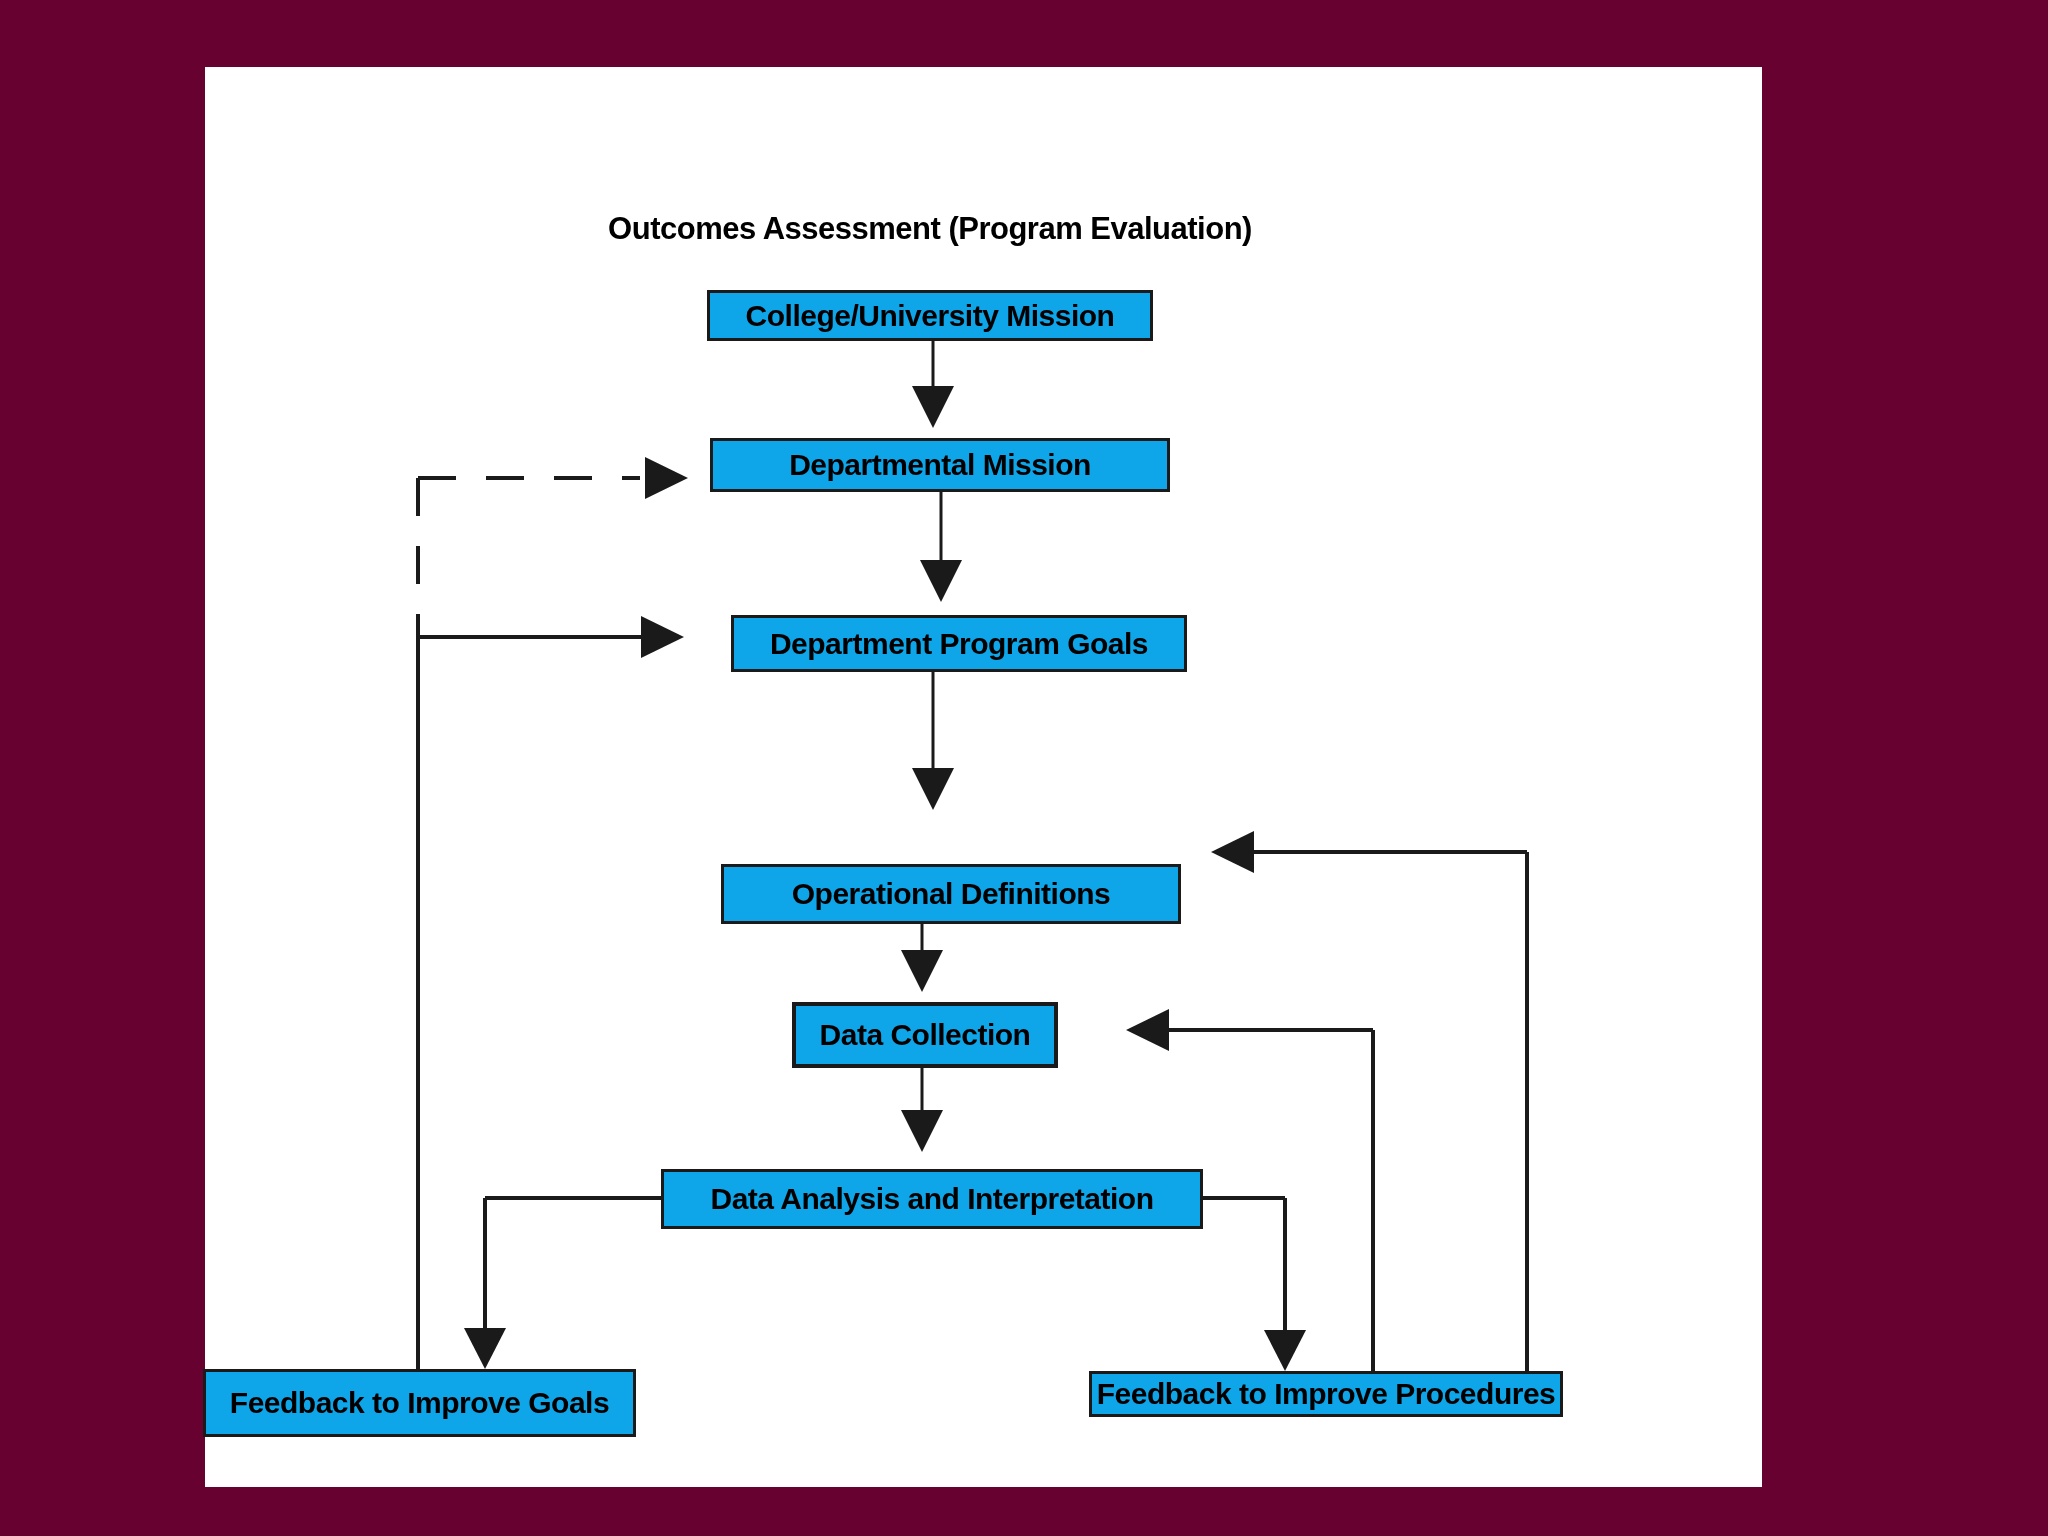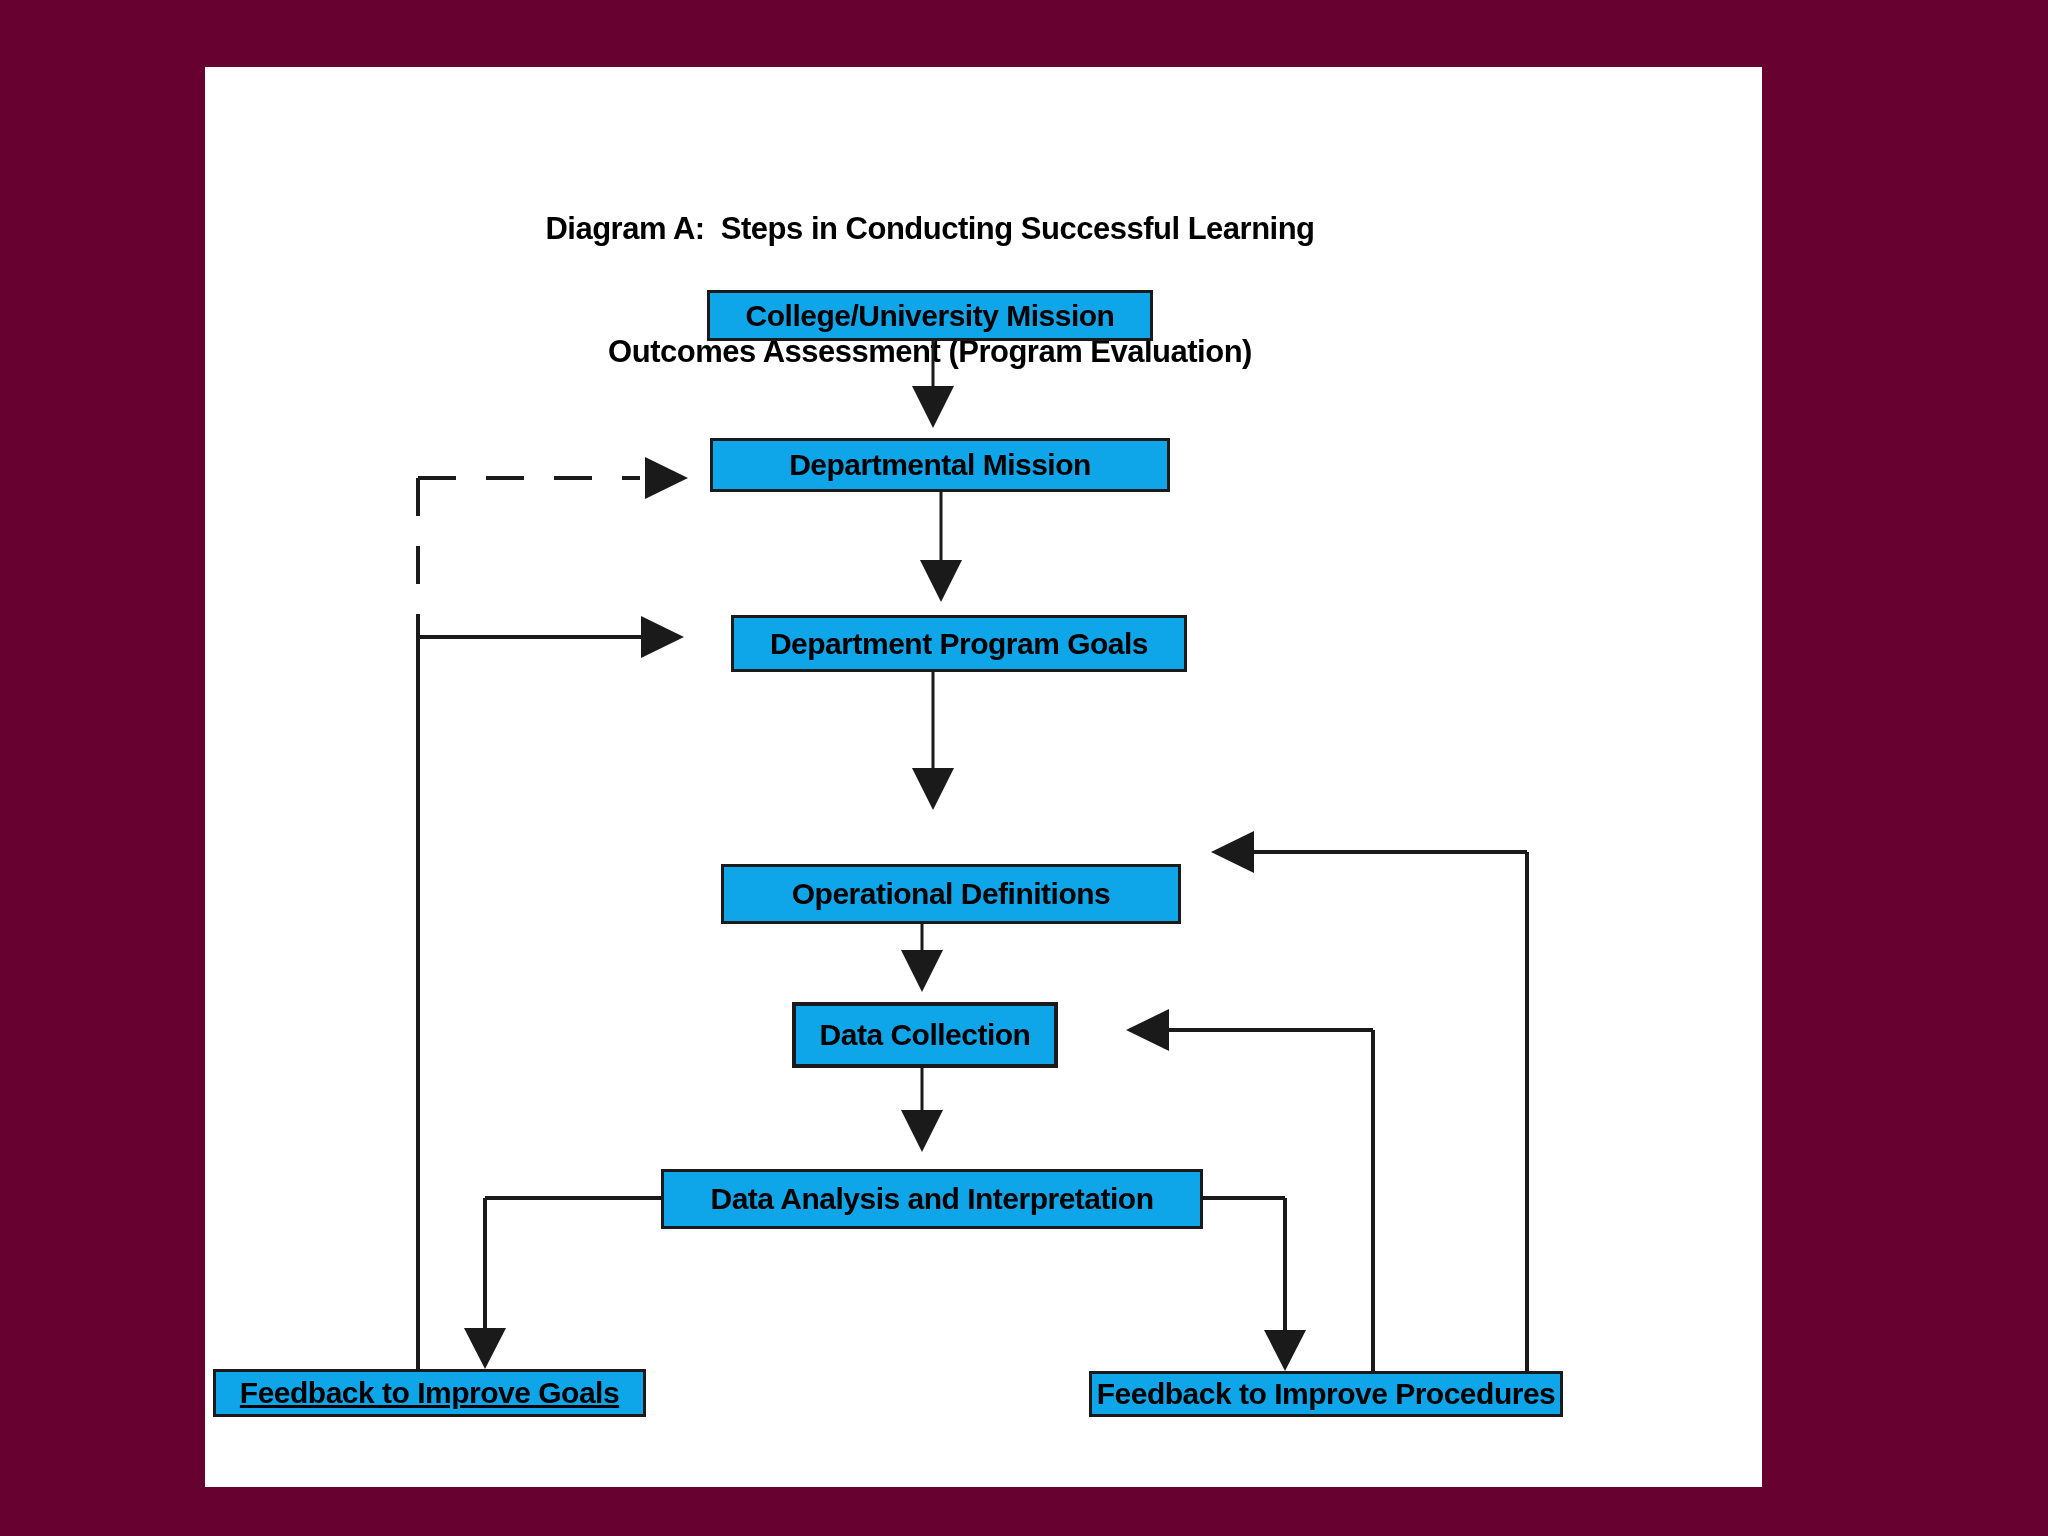--- a/index.html
+++ b/index.html
@@ -49,21 +49,20 @@
   svg .w4{stroke:#1a1a1a;stroke-width:4;fill:none;}
   svg .wd{stroke:#1a1a1a;stroke-width:4;fill:none;stroke-dasharray:38 30;}
   svg .h{fill:#1a1a1a;stroke:none;}
 </style>
 </head>
 <body>
 
 <div class="page"></div>
 
 <div class="title">
-  <div>Diagram A:  Steps in Conducting Successful Learning</div>
   <div>Outcomes Assessment (Program Evaluation)</div>
 </div>
 
 <svg class="wires" viewBox="0 0 2048 1536" xmlns="http://www.w3.org/2000/svg">
 
   <g>
     <line class="w" x1="933" y1="341" x2="933" y2="388"></line>
     <polygon class="h" points="912,386 954,386 933,428"></polygon>
   </g>
   <g>
@@ -124,15 +123,15 @@
 <div class="node" style="left:710px;top:438px;width:460px;height:54px;">Departmental Mission</div>
 
 <div class="node" style="left:731px;top:615px;width:456px;height:57px;">Department Program Goals</div>
 
 <div class="node" style="left:721px;top:820px;width:460px;height:60px;margin-top:44px;">Operational Definitions</div>
 
 <div class="node thick" style="left:792px;top:1002px;width:266px;height:66px;">Data Collection</div>
 
 <div class="node" style="left:661px;top:1169px;width:542px;height:60px;">Data Analysis and Interpretation</div>
 
-<div class="node" style="left:213px;top:1369px;width:433px;height:48px;text-decoration:underline;">Feedback to Improve Goals</div>
+<div class="node" style="left:203px;top:1369px;width:433px;height:68px;">Feedback to Improve Goals</div>
 
 <div class="node" style="left:1089px;top:1371px;width:474px;height:46px;text-align:center;">Feedback to Improve Procedures</div>
 
 </body></html>

